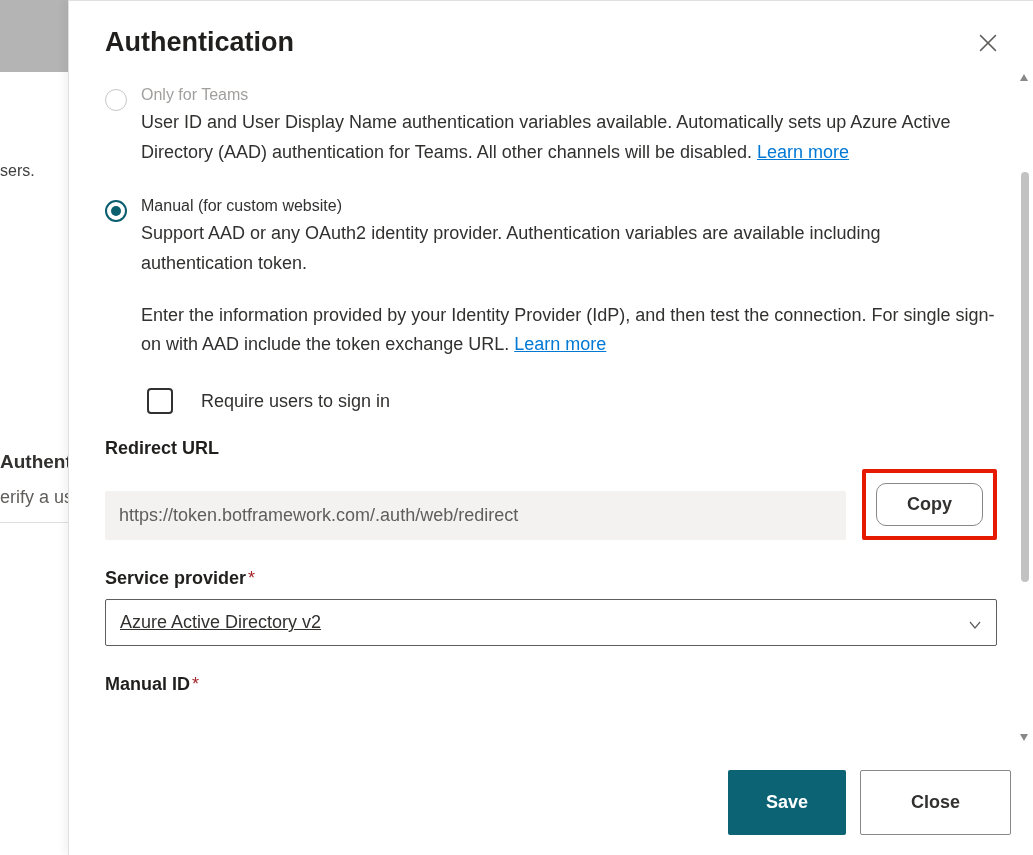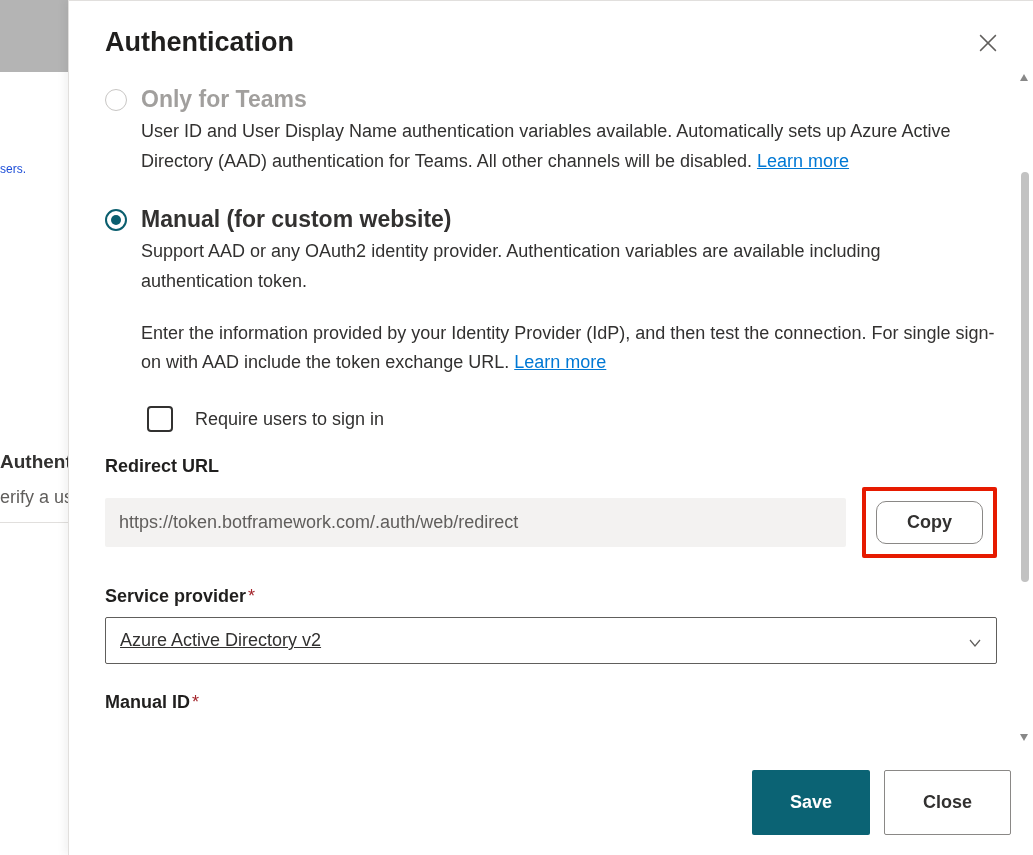--- a/index.html
+++ b/index.html
@@ -15,21 +15,21 @@
   
   .backdrop {
     position: absolute; inset: 0;
     background: #fff;
   }
   .backdrop .topbar {
     position: absolute; top: 0; left: 0; width: 68px; height: 72px;
     background: #b4b4b4;
   }
   .backdrop .txt1 {
-    position: absolute; left: 0px; top: 162px; font-size: 12px; color: #1d4ed8;
+    position: absolute; left: 0px; top: 162px; font-size: 16px; color: #404040;
   }
   .backdrop .txt2 {
     position: absolute; left: 0px; top: 451px; font-size: 19px; font-weight: 600; color: #323130;
   }
   .backdrop .txt3 {
     position: absolute; left: 0px; top: 487px; font-size: 18px; color: #605e5c;
   }
   .backdrop .hr {
     position: absolute; left: 0; top: 522px; width: 70px; height: 1px; background: #e1dfdd;
   }
@@ -86,42 +86,42 @@
     width: 22px; height: 22px; border: 1px solid #8a8886; border-radius: 50%;
     display: flex; align-items: center; justify-content: center;
     cursor: pointer;
   }
   .radio-outer.disabled { border-color: #c8c6c4; }
   .radio-outer.selected { border: 2px solid #0a5e6e; }
   .radio-inner-selected {
     width: 10px; height: 10px; background: #0a5e6e; border-radius: 50%;
   }
   .radio-label-head {
-    font-size: 23px; font-weight: 700; color: #323130; margin-bottom: 4px;
+    font-size: 16px; font-weight: 400; color: #323130; margin-bottom: 4px;
   }
   .radio-label-head.disabled { color: #a19f9d; }
   .radio-desc {
     font-size: 18px; line-height: 1.65; color: #323130;
   }
   .radio-desc a { color: #0078d4; text-decoration: underline; cursor: pointer; }
 
   .checkbox-row {
-    display: flex; align-items: center; gap: 22px; margin-top: 28px; margin-left: 6px;
+    display: flex; align-items: center; gap: 28px; margin-top: 28px; margin-left: 6px;
   }
   .cb-box {
     width: 26px; height: 26px; border: 2px solid #323130; border-radius: 4px; cursor: pointer;
   }
   .cb-label { font-size: 18px; color: #323130; }
 
   .field-block { margin-top: 24px; }
   .field-label { font-size: 18px; font-weight: 600; color: #201f1e; margin-bottom: 10px; }
   .req-star { color: #a4262c; font-weight: 400; margin-left: 2px; }
 
   .redirect-row {
-    display: flex; align-items: center; gap: 16px;
+    display: flex; align-items: flex-end; gap: 16px;
   }
   .redirect-input {
     flex: 1 1 auto;
     background: #f3f2f1; border: none; padding: 14px 14px;
     font-size: 18px; color: #605e5c; font-family: inherit;
     border-radius: 2px;
   }
   .copy-wrap {
     border: 4px solid #e61a00; padding: 10px 10px; border-radius: 2px;
     display: flex; align-items: center;
@@ -148,21 +148,21 @@
     padding: 20px 22px 20px 22px;
     display: flex; justify-content: flex-end; gap: 14px;
   }
   .btn-primary {
     background: #0b6374; color: #fff; border: none;
     padding: 22px 38px; font-size: 18px; font-weight: 600; cursor: pointer;
     border-radius: 2px;
   }
   .btn-secondary {
     background: #fff; color: #323130; border: 1px solid #8a8886;
-    padding: 12px 38px; font-size: 18px; font-weight: 600; cursor: pointer;
+    padding: 12px 50px; font-size: 18px; font-weight: 600; cursor: pointer;
     border-radius: 2px;
   }
 </style>
 </head>
 <body>
 
 <div class="backdrop">
   <div class="topbar"></div>
   <div class="txt1">sers.</div>
   <div class="txt2">Authent</div>

